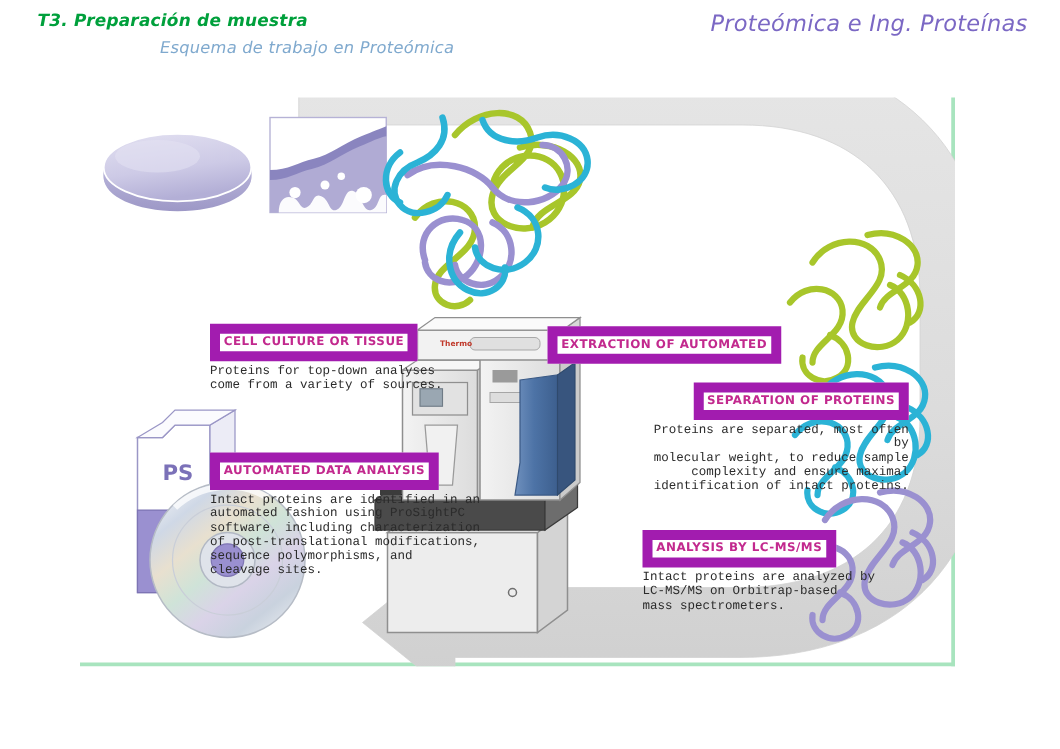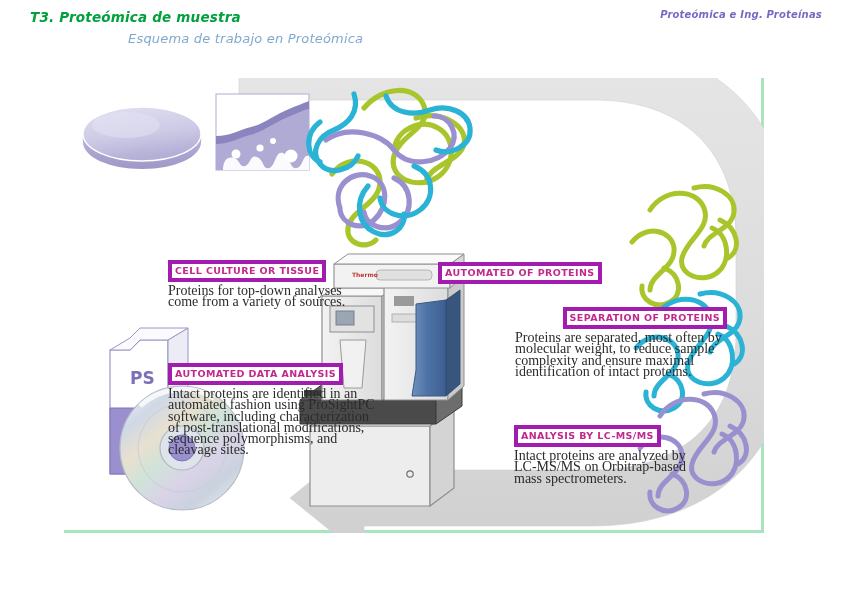--- a/index.html
+++ b/index.html
@@ -15,21 +15,21 @@
   
   .hdr-title{
     position:absolute;left:30px;top:9px;
     font-family:"DejaVu Sans", sans-serif;
     font-size:13.5px;font-weight:bold;font-style:italic;
     color:#00A03C;letter-spacing:.2px;white-space:nowrap;
   }
   .hdr-right{
     position:absolute;right:26px;top:9px;
     font-family:"DejaVu Sans", sans-serif;
-    font-size:10px;font-weight:bold;font-style:italic;
+    font-size:18px;font-weight:normal;font-style:italic;
     color:#7B68C4;letter-spacing:.2px;white-space:nowrap;
   }
   .hdr-sub{
     position:absolute;left:80px;top:31px;
     font-family:"DejaVu Sans", sans-serif;
     font-size:13px;font-style:italic;
     color:#7FA9CE;letter-spacing:.2px;white-space:nowrap;margin-left:48px;
   }
 
   
@@ -39,39 +39,39 @@
     border-right:3px solid #A8E4BE;
     border-bottom:3px solid #A8E4BE;
     box-sizing:border-box;
   }
   #canvas{position:absolute;left:0;top:0;width:700px;height:455px;}
 
   
   .callout{position:absolute;}
   .cal-title{
     display:inline-block;
-    border:4px solid #a21caf;
+    border:8px solid #a21caf;
     color:#C2298E;
     font-family:"DejaVu Sans", sans-serif;
     font-size:9.5px;font-weight:bold;
     letter-spacing:.4px;
     padding:1px 3px 2px 3px;
     white-space:nowrap;
     line-height:11px;
     background:#ffffff;
   }
   .cal-body{
     color:#2b2b2b;
-    font-family:Liberation Serif, serif;
-    font-size:14px;
+    font-family:Liberation Mono, monospace;
+    font-size:10px;
     line-height:11.3px;
     margin-top:3px;
     white-space:pre-line;
   }
-  .cal-body.right{text-align:left;}
+  .cal-body.right{text-align:right;}
 
   
   #cal-cell   {left:104px;top:181px;}
   #cal-extr   {left:374px;top:183px;}
   #cal-sep    {left:451px;top:228px;width:212px;text-align:right;}
   #cal-auto   {left:104px;top:284px;}
   #cal-lcms   {left:450px;top:346px;}
 
   
   .url{
@@ -79,21 +79,21 @@
     font-family:"DejaVu Sans Mono", monospace;
     font-size:9.5px;color:#111111;letter-spacing:-.2px;white-space:nowrap;
   }
   svg{display:block;}
 </style>
 </head>
 <body>
 
 <div id="slide">
 
-  <div class="hdr-title">T3. Proteómica de muestra</div>
+  <div class="hdr-title">T3. Preparación de muestra</div>
   <div class="hdr-right">Proteómica e Ing. Proteínas</div>
   <div class="hdr-sub">Esquema de trabajo en Proteómica</div>
 
   <div id="frame">
 
     <svg id="canvas" viewBox="0 0 700 455" width="700" height="455">
 
       <defs>
         <linearGradient id="gArrow" x1="0" y1="0" x2="0" y2="1">
           <stop offset="0%" stop-color="#e6e6e6"></stop>
@@ -275,21 +275,21 @@
 
     </svg>
 
     <div class="callout" id="cal-cell">
       <div class="cal-title">CELL CULTURE OR TISSUE</div>
       <div class="cal-body">Proteins for top-down analyses
 come from a variety of sources.</div>
     </div>
 
     <div class="callout" id="cal-extr">
-      <div class="cal-title">AUTOMATED OF PROTEINS</div>
+      <div class="cal-title">EXTRACTION OF AUTOMATED</div>
     </div>
 
     <div class="callout" id="cal-sep">
       <div class="cal-title">SEPARATION OF PROTEINS</div>
       <div class="cal-body right">Proteins are separated, most often by
 molecular weight, to reduce sample
 complexity and ensure maximal
 identification of intact proteins.</div>
     </div>
 

